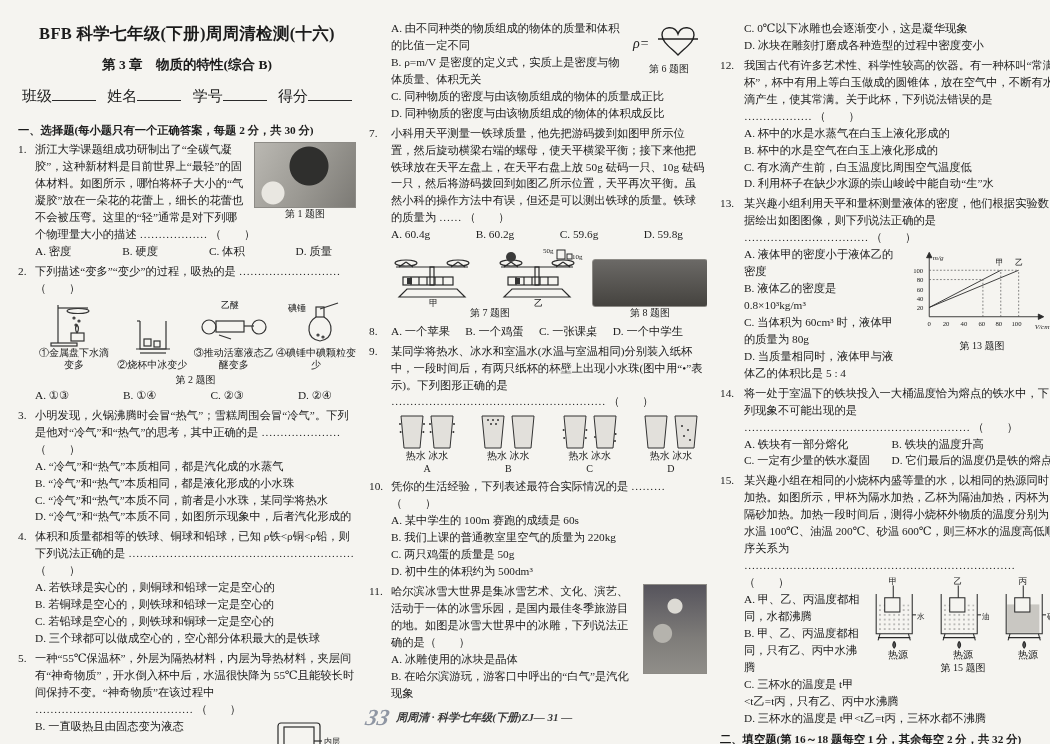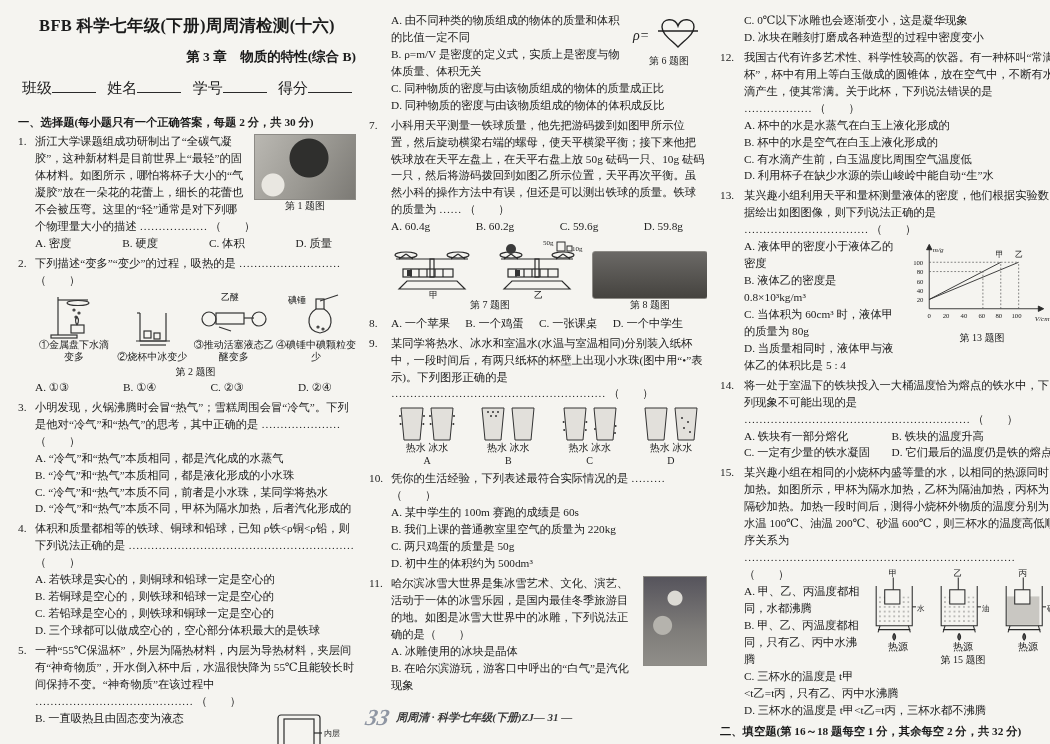--- a/index.html
+++ b/index.html
@@ -1,22 +1,22 @@
 <!DOCTYPE html>
 <html><head>
 <meta charset="utf-8">
 <style>
   *{margin:0;padding:0;box-sizing:border-box}
   html,body{width:1050px;height:744px}
   body{position:relative;background:#f5f4f0;color:#1b1b1b;overflow:hidden;
        font-family:"Liberation Serif","DejaVu Serif",serif}
-  .page{display:flex;gap:13px;padding:12px 12px 0 18px;height:744px}
+  .page{display:flex;gap:13px;padding:20px 12px 0 18px;height:744px}
   .col{flex:0 0 338px;width:338px;font-size:11.3px;line-height:1.5;overflow:hidden}
   .hdr-title{font-size:16.5px;font-weight:bold;text-align:center;letter-spacing:.3px;margin-top:2px}
-  .hdr-sub{font-size:13.5px;font-weight:bold;text-align:right;margin-top:8px}
+  .hdr-sub{font-size:13.5px;font-weight:bold;text-align:center;margin-top:8px}
   .hdr-fields{display:flex;justify-content:space-between;margin:10px 4px 7px;font-size:15px}
   .blank{display:inline-block;width:44px;border-bottom:1px solid #2a2a2a;height:11px}
   .sec{font-weight:bold;margin:14px 0 1px}
   .q{display:flex;margin-top:3px}
   .qn{flex:0 0 17px}
   .c2 .qn{flex:0 0 22px}
   .c3 .qn{flex:0 0 24px}
   .qb{flex:1;overflow:hidden}
   .figr{float:right;text-align:center;font-size:10px;line-height:1.25;margin:1px 0 2px 7px}
   .figc{font-size:10px;text-align:center;margin-top:0}
@@ -144,21 +144,21 @@
       </div>
     </div>
 
     <div class="q">
       <span class="qn">3.</span>
       <div class="qb">
         <span>小明发现，火锅沸腾时会冒“热气”；雪糕周围会冒“冷气”。下列是他对“冷气”和“热气”的思考，其中正确的是 ………………… （　　）</span>
         <div>A. “冷气”和“热气”本质相同，都是汽化成的水蒸气</div>
         <div>B. “冷气”和“热气”本质相同，都是液化形成的小水珠</div>
         <div>C. “冷气”和“热气”本质不同，前者是小水珠，某同学将热水</div>
-        <div>D. “冷气”和“热气”本质不同，甲杯为隔水加热，后者汽化形成的</div>
+        <div>D. “冷气”和“热气”本质不同，如图所示现象中，后者汽化形成的</div>
       </div>
     </div>
 
     <div class="q">
       <span class="qn">4.</span>
       <div class="qb">
         <span>体积和质量都相等的铁球、铜球和铅球，已知 ρ铁&lt;ρ铜&lt;ρ铅，则下列说法正确的是 …………………………………………………… （　　）</span>
         <div>A. 若铁球是实心的，则铜球和铅球一定是空心的</div>
         <div>B. 若铜球是空心的，则铁球和铅球一定是空心的</div>
         <div>C. 若铅球是空心的，则铁球和铜球一定是空心的</div>

